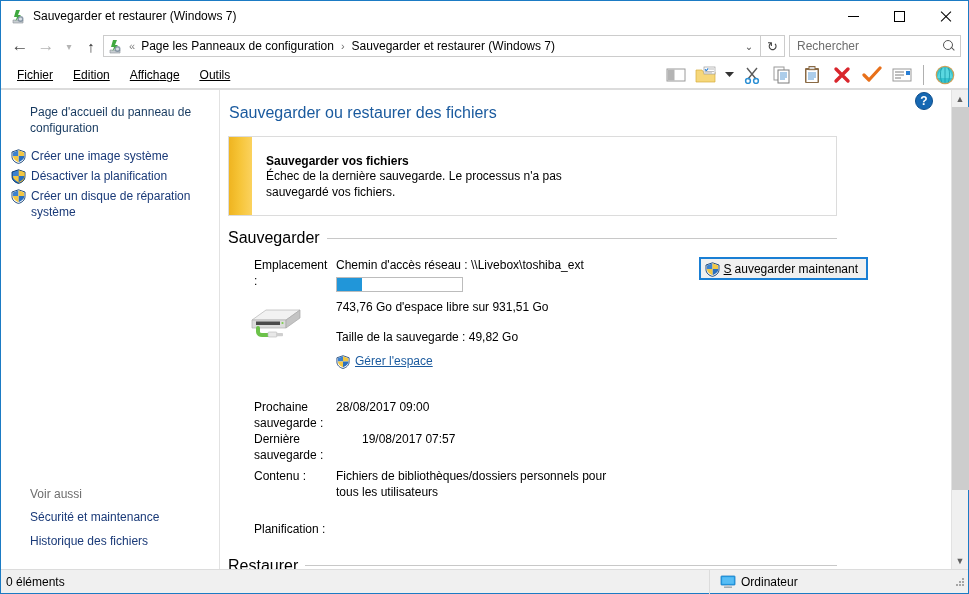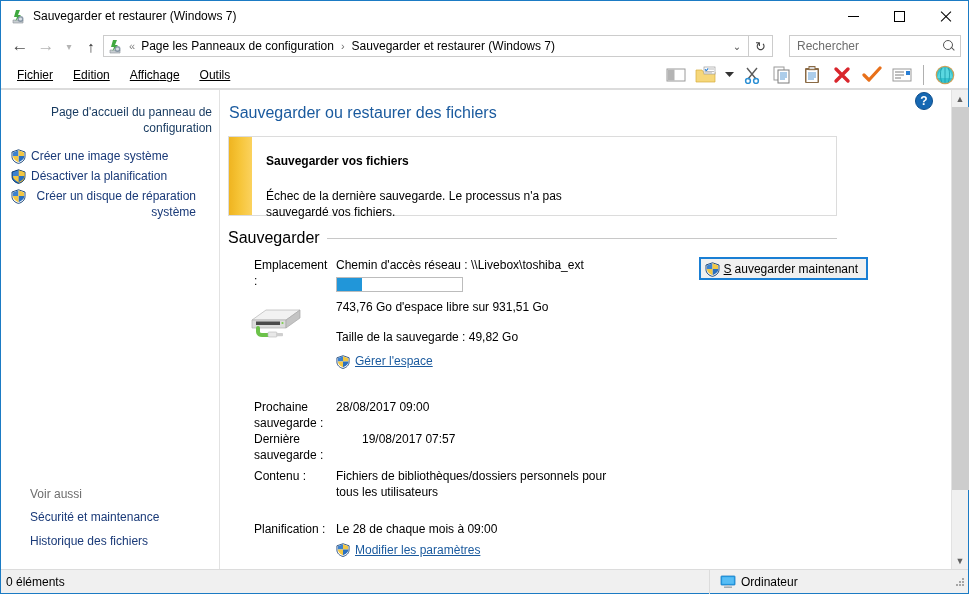--- a/index.html
+++ b/index.html
@@ -82,21 +82,21 @@
     margin-left: auto; width: 18px; text-align: center; color: #505050;
     font-size: 10px; flex: none;
   }
   .refresh-btn {
     width: 24px; height: 22px; border: 1px solid #cccccc; border-left: none;
     display: flex; align-items: center; justify-content: center;
     color: #444; font-size: 13px; background: #fff; flex: none;
   }
   .searchbox {
     width: 172px; height: 22px; border: 1px solid #cccccc; background: #fff;
-    display: flex; align-items: center; margin-left: 16px; flex: none;
+    display: flex; align-items: center; margin-left: 4px; flex: none;
     padding: 0 4px 0 7px;
   }
   .searchbox input {
     border: none; outline: none; flex: 1; font-size: 12px;
     font-family: "Liberation Sans", sans-serif; color: #000; min-width: 0;
   }
   .searchbox input::placeholder { color: #6e6e6e; }
   .search-icon { width: 14px; height: 14px; position: relative; flex: none; }
   .search-icon:before {
     content: ""; position: absolute; left: 1px; top: 1px;
@@ -140,21 +140,21 @@
     position: relative; padding-top: 12px;
     display: flex; flex-direction: column;
   }
   .sidebar:after {
     content: ""; position: absolute; right: 0; top: 0; bottom: 0;
     width: 1px; background: #e2e2e2;
   }
   .side-link {
     display: flex; align-items: flex-start;
     padding: 2px 8px 2px 10px; font-size: 12px; color: #1a3a78;
-    line-height: 16px; min-height: 18px; text-align: right;
+    line-height: 16px; min-height: 18px;
   }
   .side-link.home { padding-left: 29px; margin-bottom: 8px; color: #16395f;}
   .shield { width: 15px; height: 15px; flex: none; margin-right: 5px; margin-top: 1px; }
   .side-bottom { margin-top: auto; padding-bottom: 16px; }
   .see-also {
     font-size: 12px; color: #6d6d6d; padding: 2px 8px 4px 29px;
   }
   .side-bottom .side-link { padding-left: 29px; padding-top: 4px; padding-bottom: 4px; }
 
   .content {
@@ -170,21 +170,21 @@
   
   .alert {
     border: 1px solid #dcdcdc; background: #fff; display: flex;
     height: 80px; max-width: 609px; margin-bottom: 13px;
   }
   .alert-bar {
     width: 23px; flex: none;
     background: linear-gradient(to right, #efb420 0%, #f6c437 45%, #fbd25e 100%);
   }
   .alert-body { padding: 17px 0 0 14px; }
-  .alert-title { font-size: 12px; font-weight: bold; color: #000; margin-bottom: 20px; }
+  .alert-title { font-size: 12px; font-weight: bold; color: #000; margin-bottom: 0; }
   .alert-text { font-size: 12px; color: #000; line-height: 16px; max-width: 300px; }
 
   
   .section {
     display: flex; align-items: center; gap: 7px;
     max-width: 609px; margin-bottom: 10px;
   }
   .section-label { font-size: 16px; color: #000; white-space: nowrap; }
   .section-rule { flex: 1; height: 1px; background: #c8c8c8; }
 
@@ -561,35 +561,20 @@
             <div class="val">19/08/2017 07:57</div>
           </div>
 
           <div class="row" style="margin-top:5px">
             <div class="lbl">Contenu :</div>
             <div class="val" style="max-width:290px">Fichiers de bibliothèques/dossiers personnels pour tous les utilisateurs</div>
           </div>
 
           <div class="row" style="margin-top:21px">
             <div class="lbl">Planification :</div>
-            <div class="val">
-              <div style="margin-bottom:5px">Le 28 de chaque mois à 09:00</div>
-              <div class="link">
-                <span class="shield" style="width:14px;height:14px;margin-right:2px">
-                  <svg width="14" height="14" viewBox="0 0 15 15">
-                    <path d="M7.5 0.8 L14 3 V7.5 C14 11 11 13.6 7.5 14.4 C4 13.6 1 11 1 7.5 V3 z" fill="none" stroke="#0f3c70" stroke-width="0.9"></path>
-                    <path d="M2 3.4 L7.5 1.3 L7.5 7 L2 7 z" fill="#3d82cf"></path>
-                    <path d="M7.5 1.3 L13 3.4 L13 7 L7.5 7 z" fill="#f2c743"></path>
-                    <path d="M7.5 7 L13.4 7 C13.3 9.4 11.8 11.3 7.5 13.2 z" fill="#2a6fbf"></path>
-                    <path d="M2 7 L7.5 7 L7.5 13.2 C3.4 11.3 2.1 9.4 2 7 z" fill="#f2c743"></path>
-                  </svg>
-                </span>
-                <u>Modifier les paramètres</u>
-              </div>
-            </div>
           </div>
         </div>
 
         <div class="section" style="margin-top:20px">
           <span class="section-label">Restaurer</span>
           <span class="section-rule"></span>
         </div>
       </div>
     </div>
 

